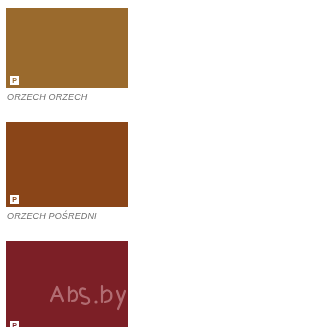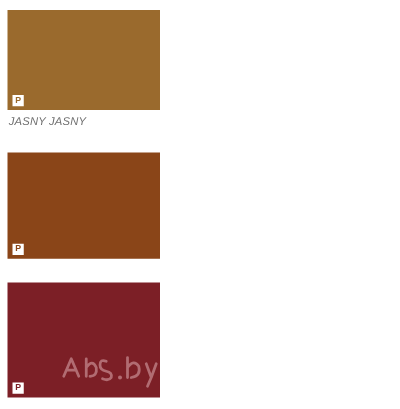--- a/index.html
+++ b/index.html
@@ -98,29 +98,30 @@
 <body style="background-color: rgb(255, 255, 255);">
 
 <div class="swatch-list">
 
   <div class="swatch-card c1">
     <div class="swatch-color" style="background-color: rgb(154, 106, 45);">
       <span class="brand-badge">
         <span class="brand-letter">P</span>
       </span>
     </div>
-    <div class="swatch-caption">JASNY JASNY</div>
+    <div class="swatch-caption">ORZECH ORZECH</div>
   </div>
 
   <div class="swatch-card c2">
     <div class="swatch-color" style="background-color: rgb(138, 69, 24);">
       <span class="brand-badge">
         <span class="brand-letter">P</span>
       </span>
     </div>
+    <div class="swatch-caption">ORZECH POŚREDNI</div>
   </div>
 
   <div class="swatch-card c3">
     <div class="swatch-color" style="background-color: rgb(124, 31, 38);">
       <span class="brand-badge">
         <span class="brand-letter">P</span>
       </span>
     </div>
 
   </div>

